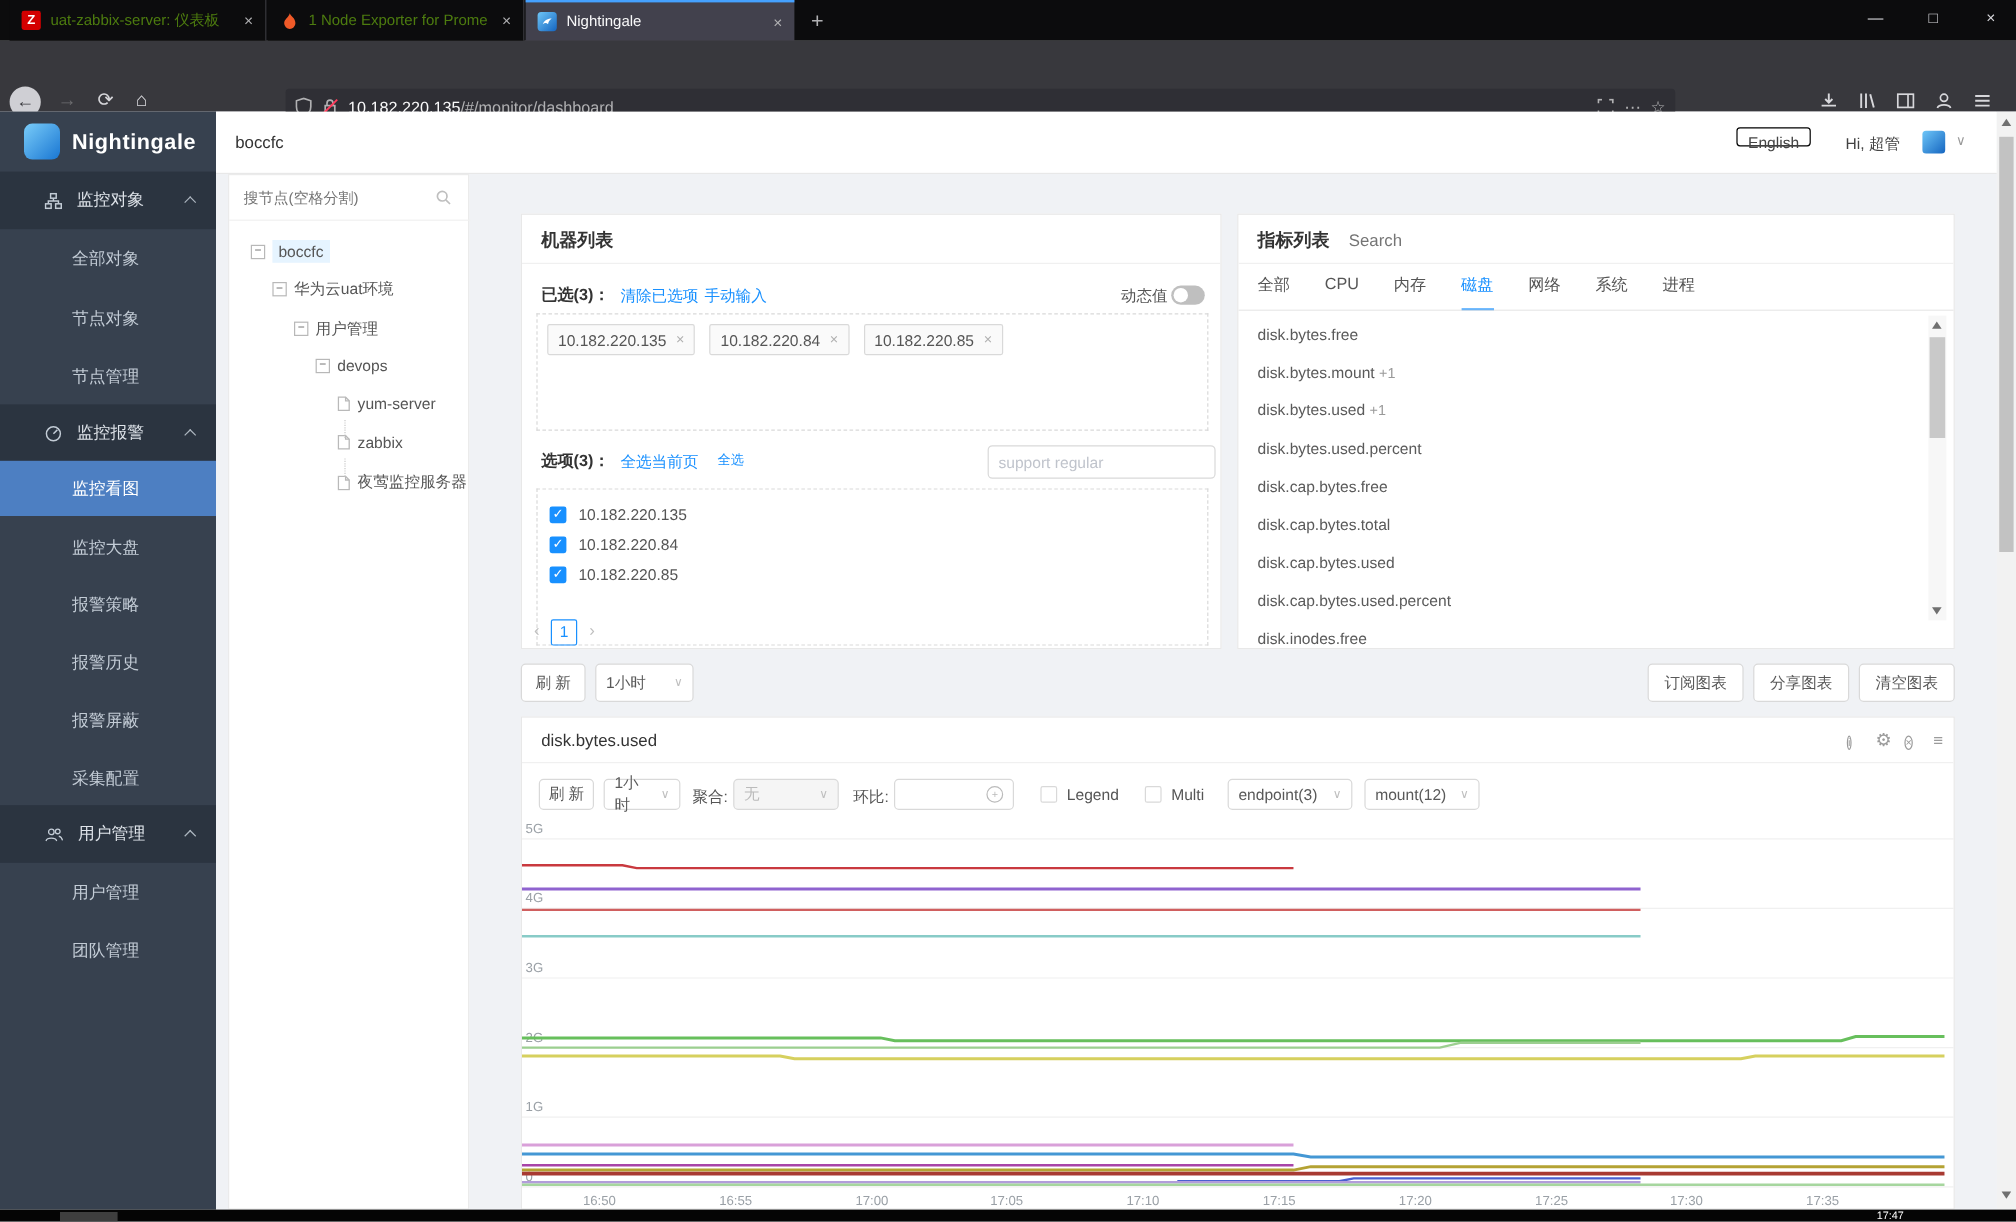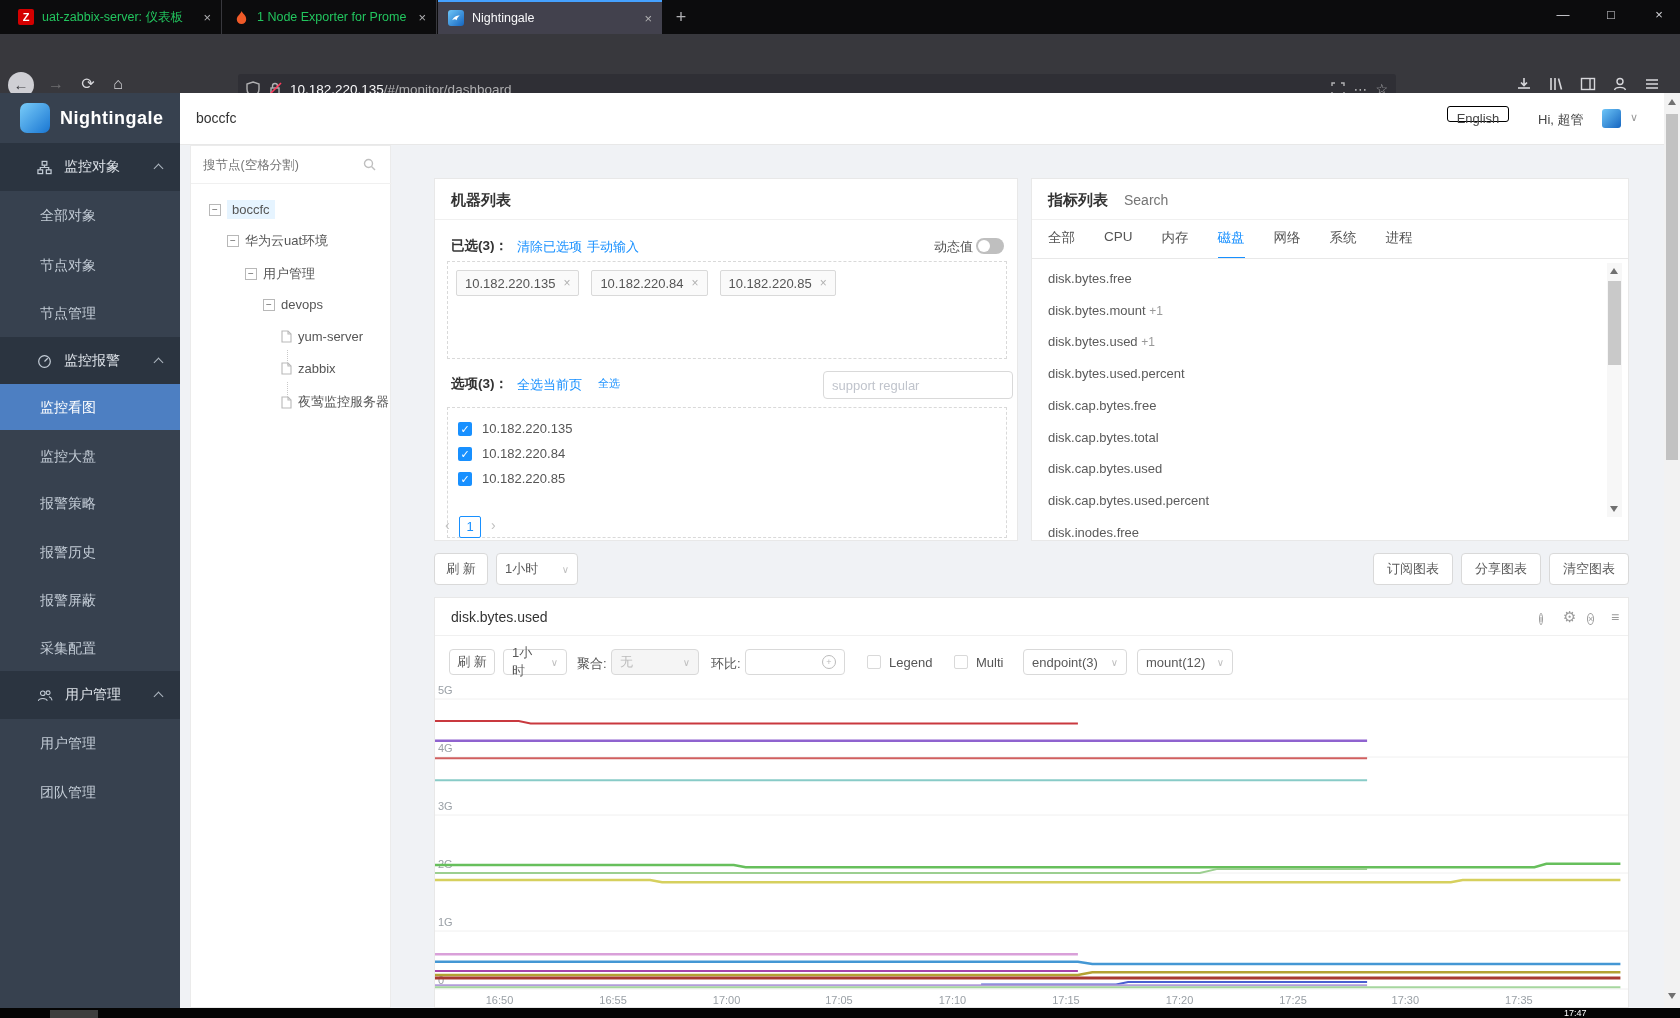--- a/index.html
+++ b/index.html
@@ -4,21 +4,21 @@
 <style>
   html,body{margin:0;padding:0;background:#222;}
   *{box-sizing:border-box;font-family:"Liberation Sans","DejaVu Sans",sans-serif;}
   #screen{position:relative;width:1680px;height:1018px;overflow:hidden;background:#f0f2f5;}
   .abs{position:absolute;}
 
   
   .tabstrip{position:absolute;left:0;top:0;width:1680px;height:34px;background:#0c0c0d;}
   .tab{position:absolute;top:0;height:34px;display:flex;align-items:center;padding:0 10px;gap:8px;background:#0c0c0d;border-right:1px solid #38383d;}
   .tab.active{background:#42414d;border-top:2px solid #45a1ff;border-right:none;}
-  .tab .title{font-size:12.5px;color:#22c55e;white-space:nowrap;overflow:hidden;flex:1;}
+  .tab .title{font-size:12.5px;color:#4d7c0f;white-space:nowrap;overflow:hidden;flex:1;}
   .tab.active .title{color:#f9f9fa;}
   .tab .close{color:#b1b1b3;font-size:13px;padding-left:4px;}
   .fav{width:16px;height:16px;flex:0 0 16px;display:flex;align-items:center;justify-content:center;}
   .fav-zabbix{background:#d40000;color:#fff;font-size:11px;font-weight:bold;border-radius:2px;}
   .fav-nightingale{background:linear-gradient(135deg,#6ec6f8,#1565c0);border-radius:3px;}
   .newtab{position:absolute;left:668px;top:4px;width:26px;height:26px;color:#b1b1b3;font-size:18px;text-align:center;line-height:26px;}
   .winctl{position:absolute;top:0;width:46px;height:30px;color:#d7d7db;font-size:13px;text-align:center;line-height:30px;}
   .toolbar{position:absolute;left:0;top:34px;width:1680px;height:59px;background:#38383d;}
   .navbtn{position:absolute;top:38px;color:#d7d7db;font-size:16px;text-align:center;width:24px;height:24px;line-height:24px;}
   .backcircle{position:absolute;left:8px;top:38px;width:26px;height:26px;border-radius:50%;background:#cfcfd4;color:#38383d;font-size:15px;text-align:center;line-height:26px;}
@@ -35,21 +35,21 @@
   .greeting{position:absolute;left:1358px;top:18px;font-size:13px;color:#444;}
   .avatar{position:absolute;left:1422px;top:16px;width:19px;height:19px;border-radius:3px;background:linear-gradient(135deg,#6ec6f8,#1565c0);}
   .hdrcaret{position:absolute;left:1450px;top:18px;color:#999;font-size:11px;}
 
   .sidebar{position:absolute;left:0;top:93px;width:180px;height:915px;background:#37414f;}
   .logo{position:absolute;left:0;top:0;width:180px;height:50px;display:flex;align-items:center;gap:10px;padding-left:20px;}
   .logoicon{width:30px;height:30px;border-radius:7px;background:linear-gradient(135deg,#79ccf9,#1976d2);}
   .logotext{color:#fff;font-size:18px;font-weight:bold;letter-spacing:.5px;}
   .sgroup{position:absolute;left:0;width:180px;height:48px;background:#2b3440;display:flex;align-items:center;gap:12px;padding-left:37px;color:#dfe4ea;font-size:14px;}
   .sgroup .chev{position:absolute;right:18px;width:7px;height:7px;border-left:1.5px solid #aeb7c0;border-top:1.5px solid #aeb7c0;transform:rotate(45deg);top:22px;}
-  .sitem{position:absolute;left:0;width:180px;height:46px;line-height:46px;padding-left:40px;color:#c3ccd6;font-size:14px;}
+  .sitem{position:absolute;left:0;width:180px;height:46px;line-height:46px;padding-left:60px;color:#c3ccd6;font-size:14px;}
   .sitem.active{background:#4d7fc2;color:#fff;}
 
   
   .panel{position:absolute;background:#fff;border:1px solid #e8e8e8;}
   .panel-title{font-size:15px;font-weight:bold;color:#333;}
   .link{color:#1890ff;}
   .dotted{border:1px dashed #d9d9d9;position:absolute;}
   .chip{display:inline-flex;align-items:center;height:26px;background:#fafafa;border:1px solid #d9d9d9;border-radius:2px;padding:0 8px;font-size:13px;color:#555;margin:4px 10px 4px 2px;gap:8px;}
   .chip .x{color:#b0b0b0;font-size:12px;}
   .cbx{width:14px;height:14px;background:#1890ff;border-radius:2px;color:#fff;font-size:11px;line-height:14px;text-align:center;flex:0 0 14px;}

